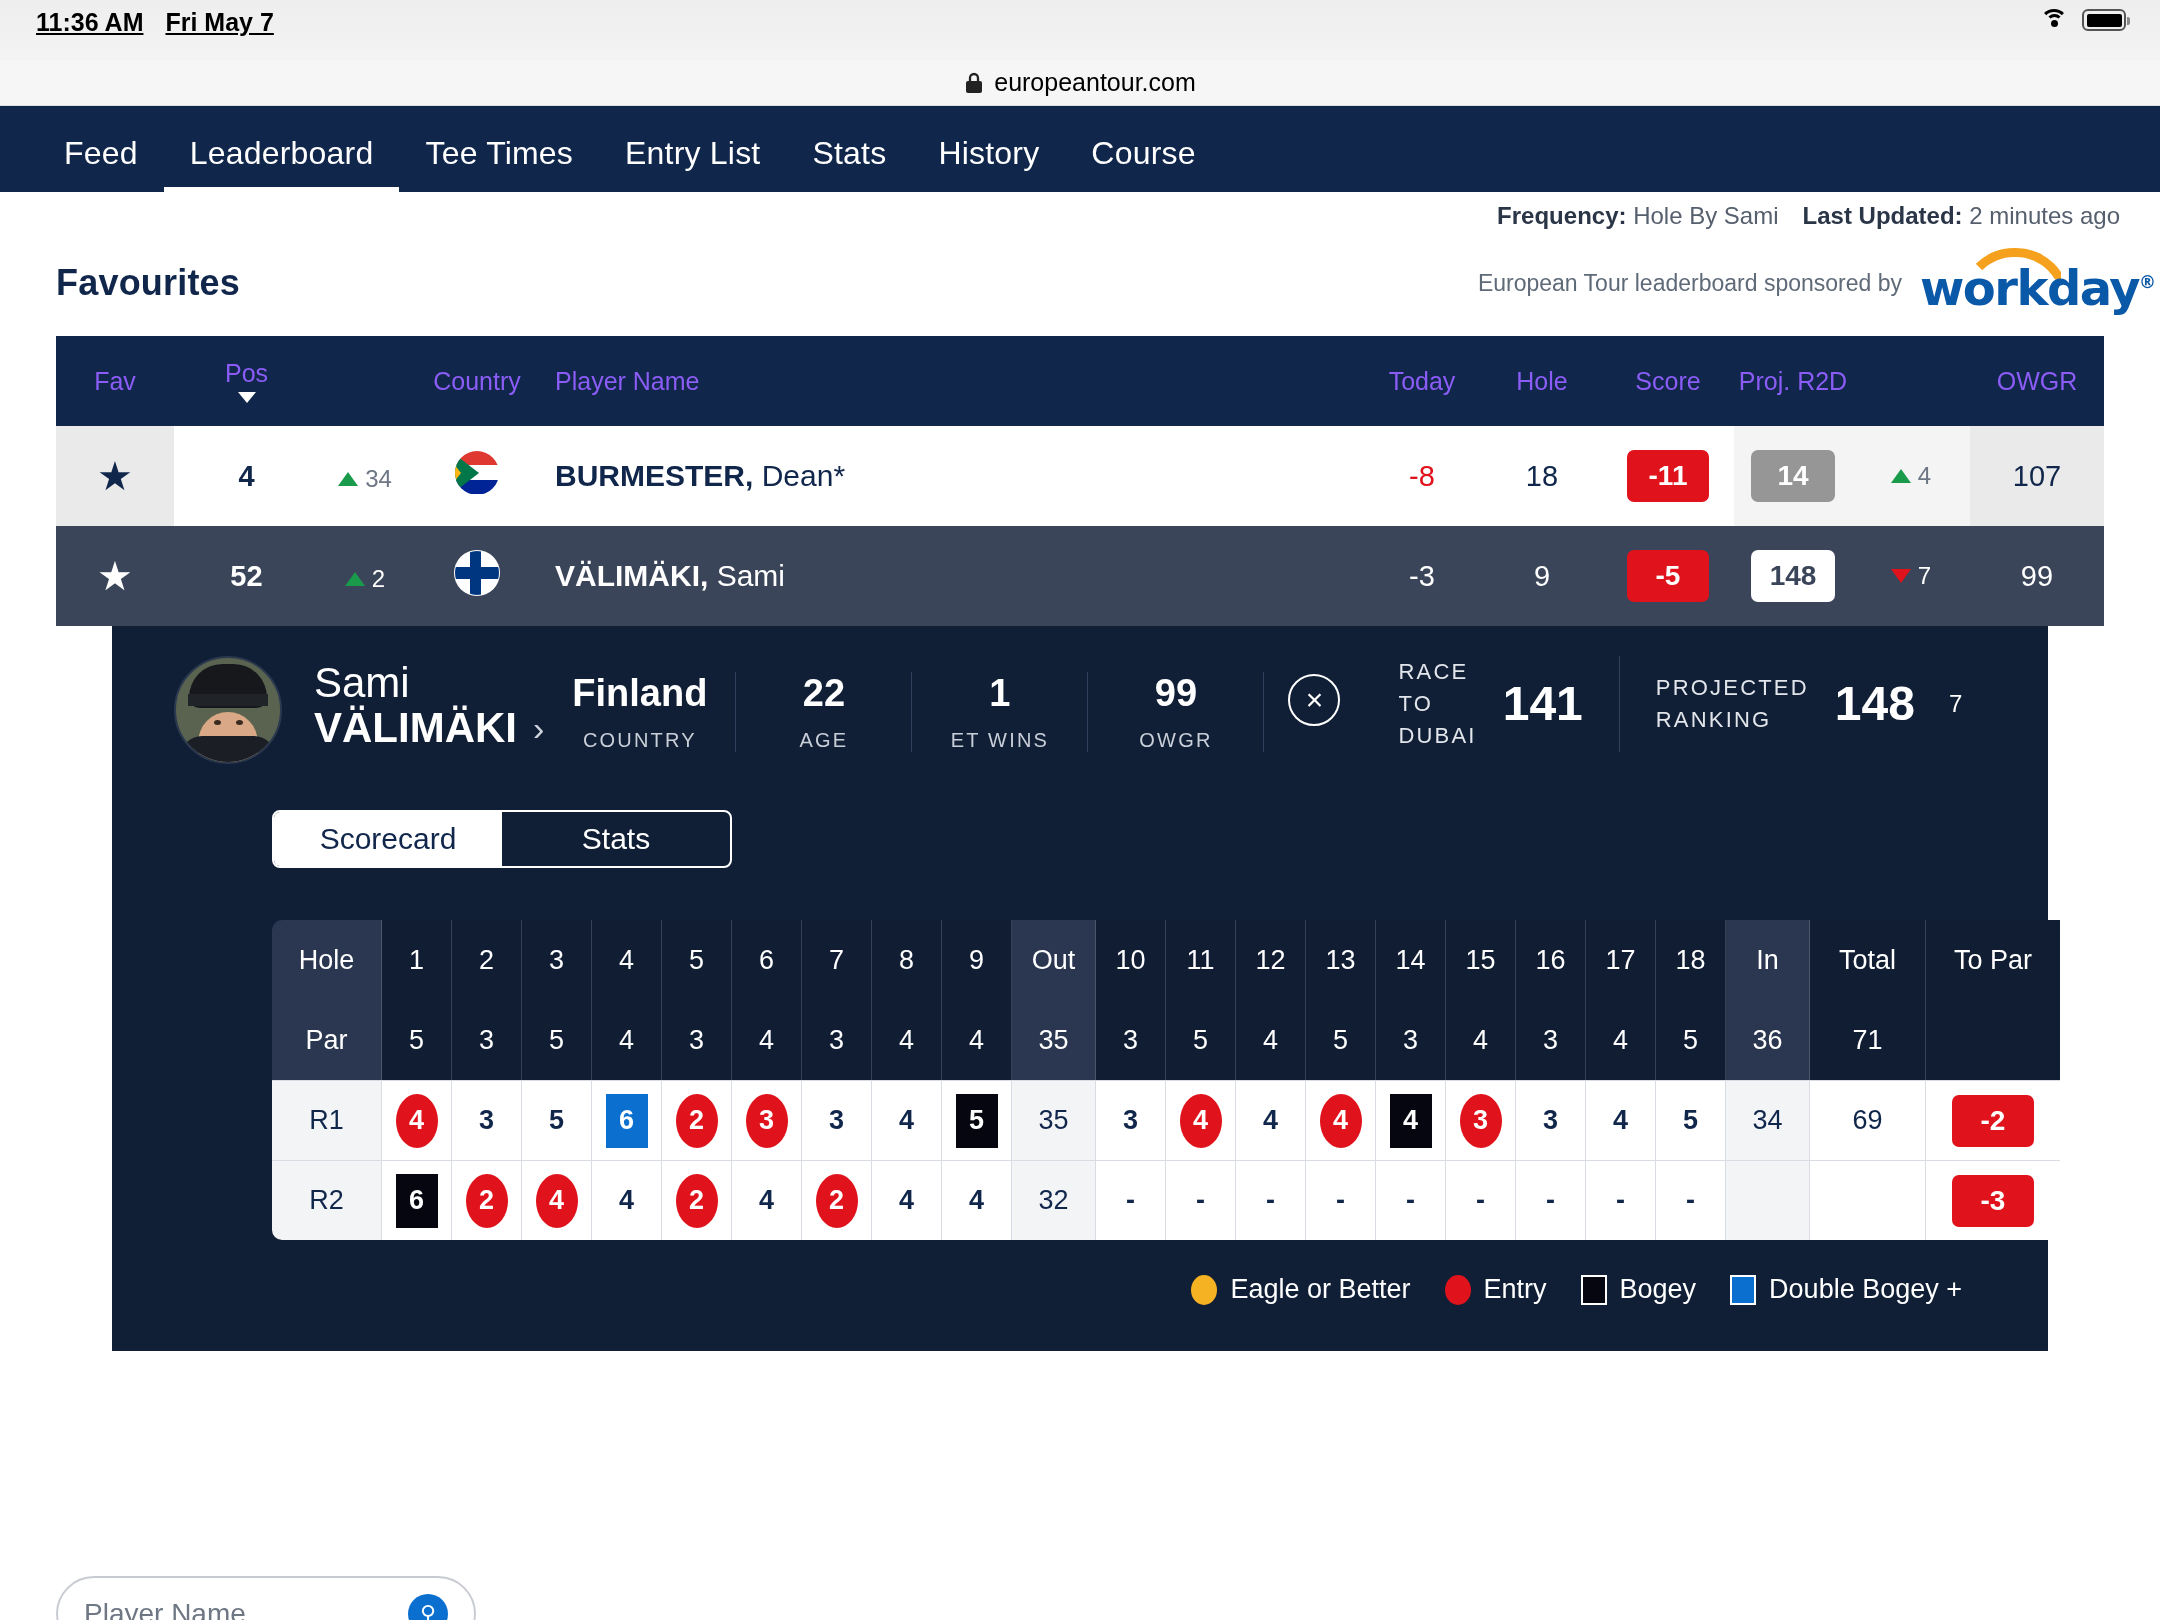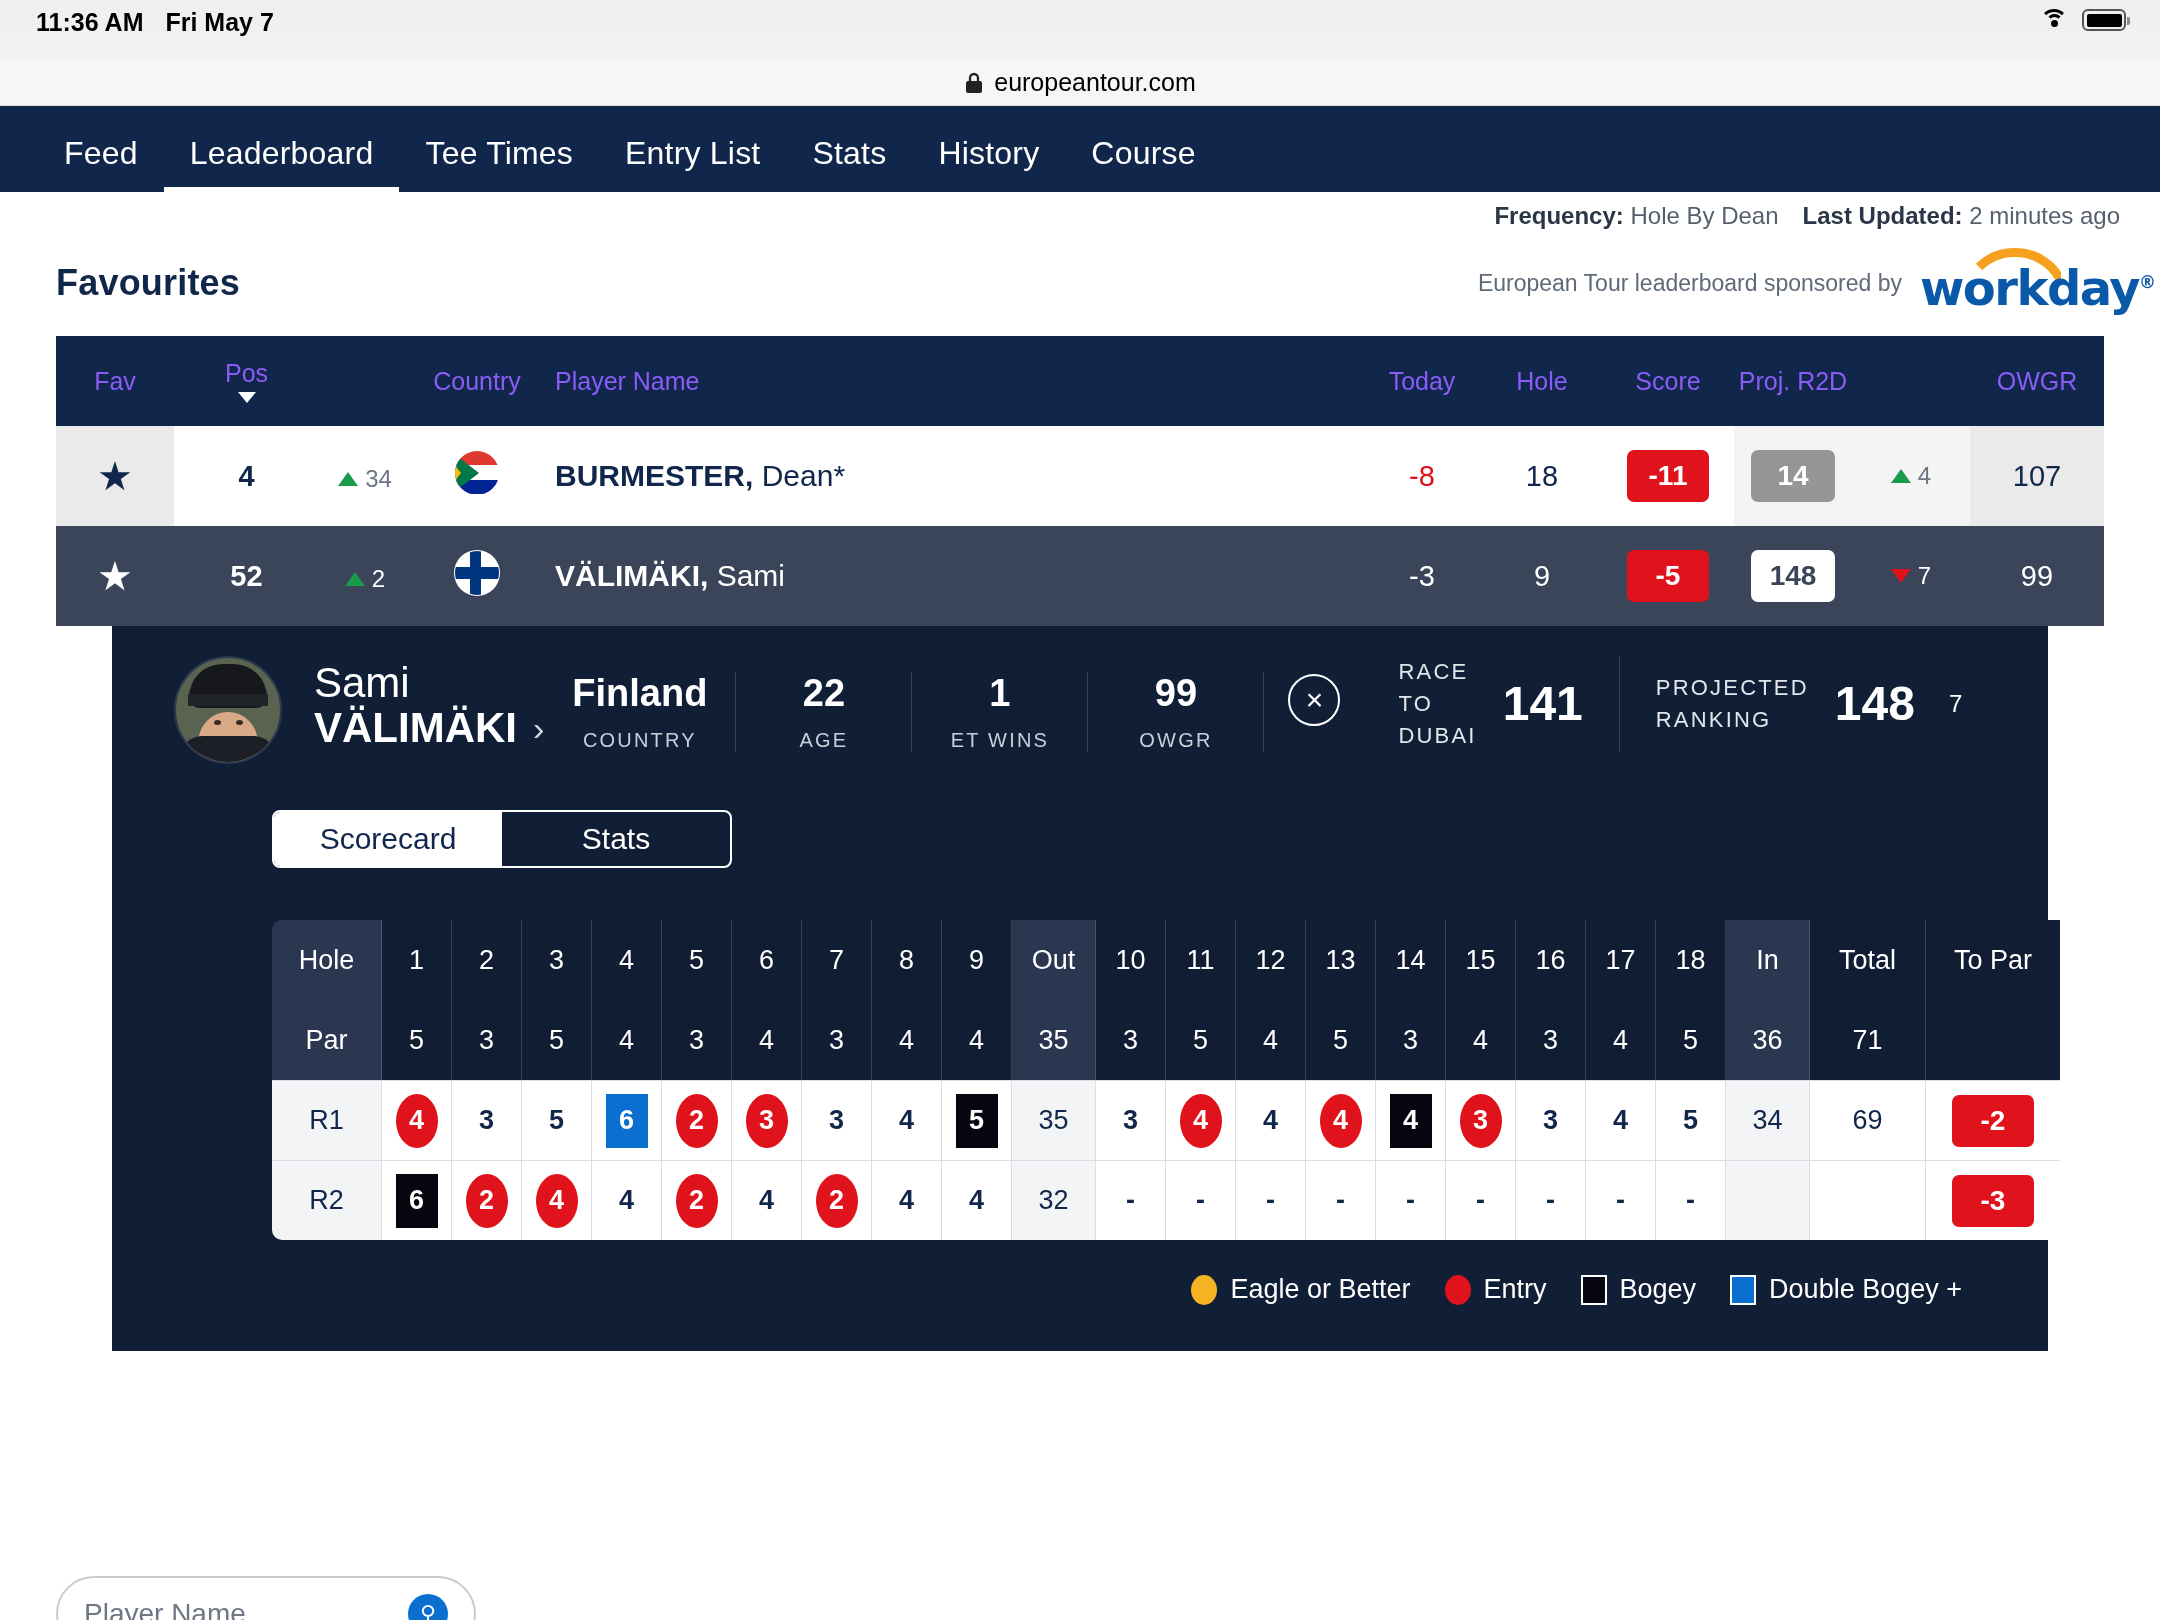--- a/index.html
+++ b/index.html
@@ -10,20 +10,21 @@
     overflow: hidden;
   }
 
   
   .statusbar {
     height: 60px;
     background: linear-gradient(180deg, #eeeeee 0%, #f3f3f3 100%);
     display: flex; align-items: flex-start;
     padding: 8px 36px 0 36px;
     position: relative;
+    text-decoration: underline;
   }
   .status-left { display:flex; align-items:center; gap:22px; font-size:25px; font-weight:600; color:#000; }
   .status-right { position:absolute; right:34px; top:9px; display:flex; align-items:center; gap:14px; }
   .wifi-icon { width:28px; height:22px; position:relative; }
   .wifi-icon i { position:absolute; display:block; border:3.5px solid #000; border-bottom-color:transparent;
      border-left-color:transparent; border-right-color:transparent; border-radius:50%; }
   .wifi-icon i:nth-child(1){ width:28px;height:28px; left:0; top:0; }
   .wifi-icon i:nth-child(2){ width:17px;height:17px; left:5.5px; top:5px; }
   .wifi-icon i:nth-child(3){ width:7px;height:7px; left:10.5px; top:11px; background:#000; border-radius:50%; border:none;}
   .batt { width:44px; height:22px; border:2.5px solid #555; border-radius:6px; position:relative; padding:2.5px; }
@@ -293,21 +294,21 @@
   <div class="navtab">Tee Times</div>
   <div class="navtab">Entry List</div>
   <div class="navtab">Stats</div>
   <div class="navtab">History</div>
   <div class="navtab">Course</div>
 </div>
 
 <div class="meta-strip">
   <span>
     <b>Frequency:</b>
-    <span>Hole By Dean</span>
+    <span>Hole By Sami</span>
   </span>
   <span>
     <b>Last Updated:</b>
     <span>2 minutes ago</span>
   </span>
 </div>
 
 <div class="fav-head">
   <div class="fav-title">Favourites</div>
   <div class="sponsor">

